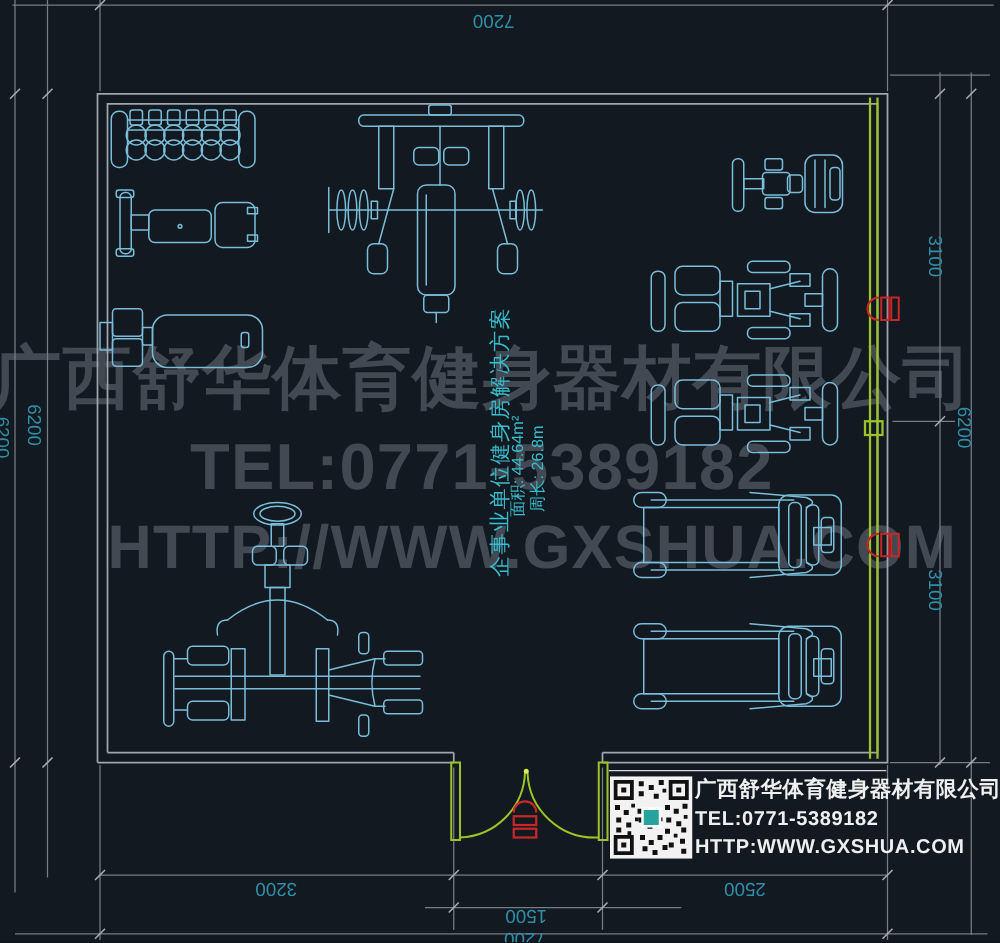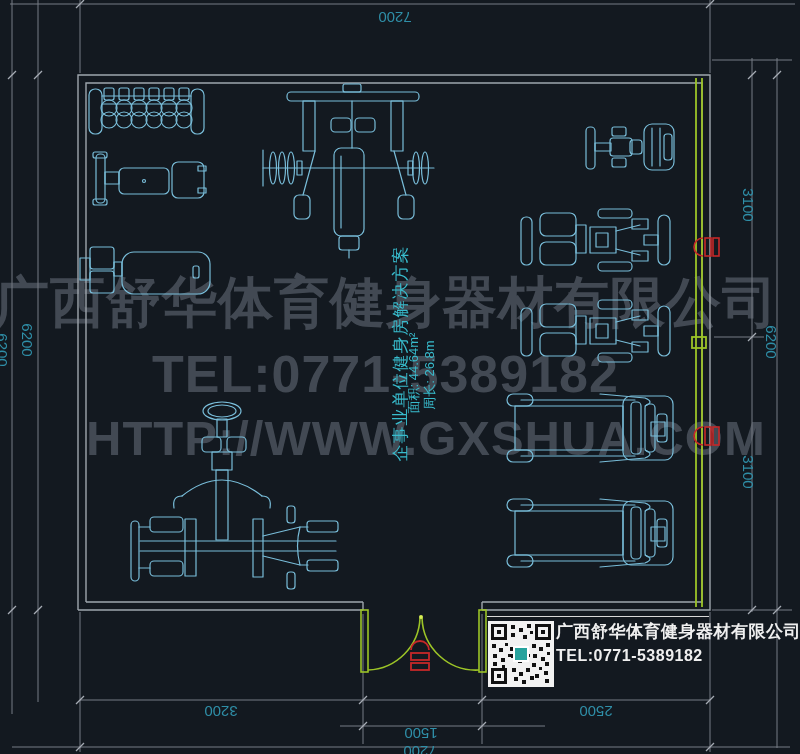--- a/index.html
+++ b/index.html
@@ -375,16 +375,17 @@
         <rect x="23" y="33" width="4" height="4"></rect>
           <rect x="30" y="38" width="4" height="4"></rect>
           <rect x="39" y="33" width="3" height="3"></rect>
       </g>
       <rect x="25" y="25" width="16" height="16" fill="#ffffff"></rect>
       <rect x="27" y="27" width="12" height="12" fill="#27a39d"></rect>
     </svg>
     <div class="lines">
       <div class="company">广西舒华体育健身器材有限公司</div>
       <div class="tel">TEL:0771-5389182</div>
+      <div class="url">HTTP:WWW.GXSHUA.COM</div>
     </div>
   </div>
 
 </div>
 
 </body></html>

